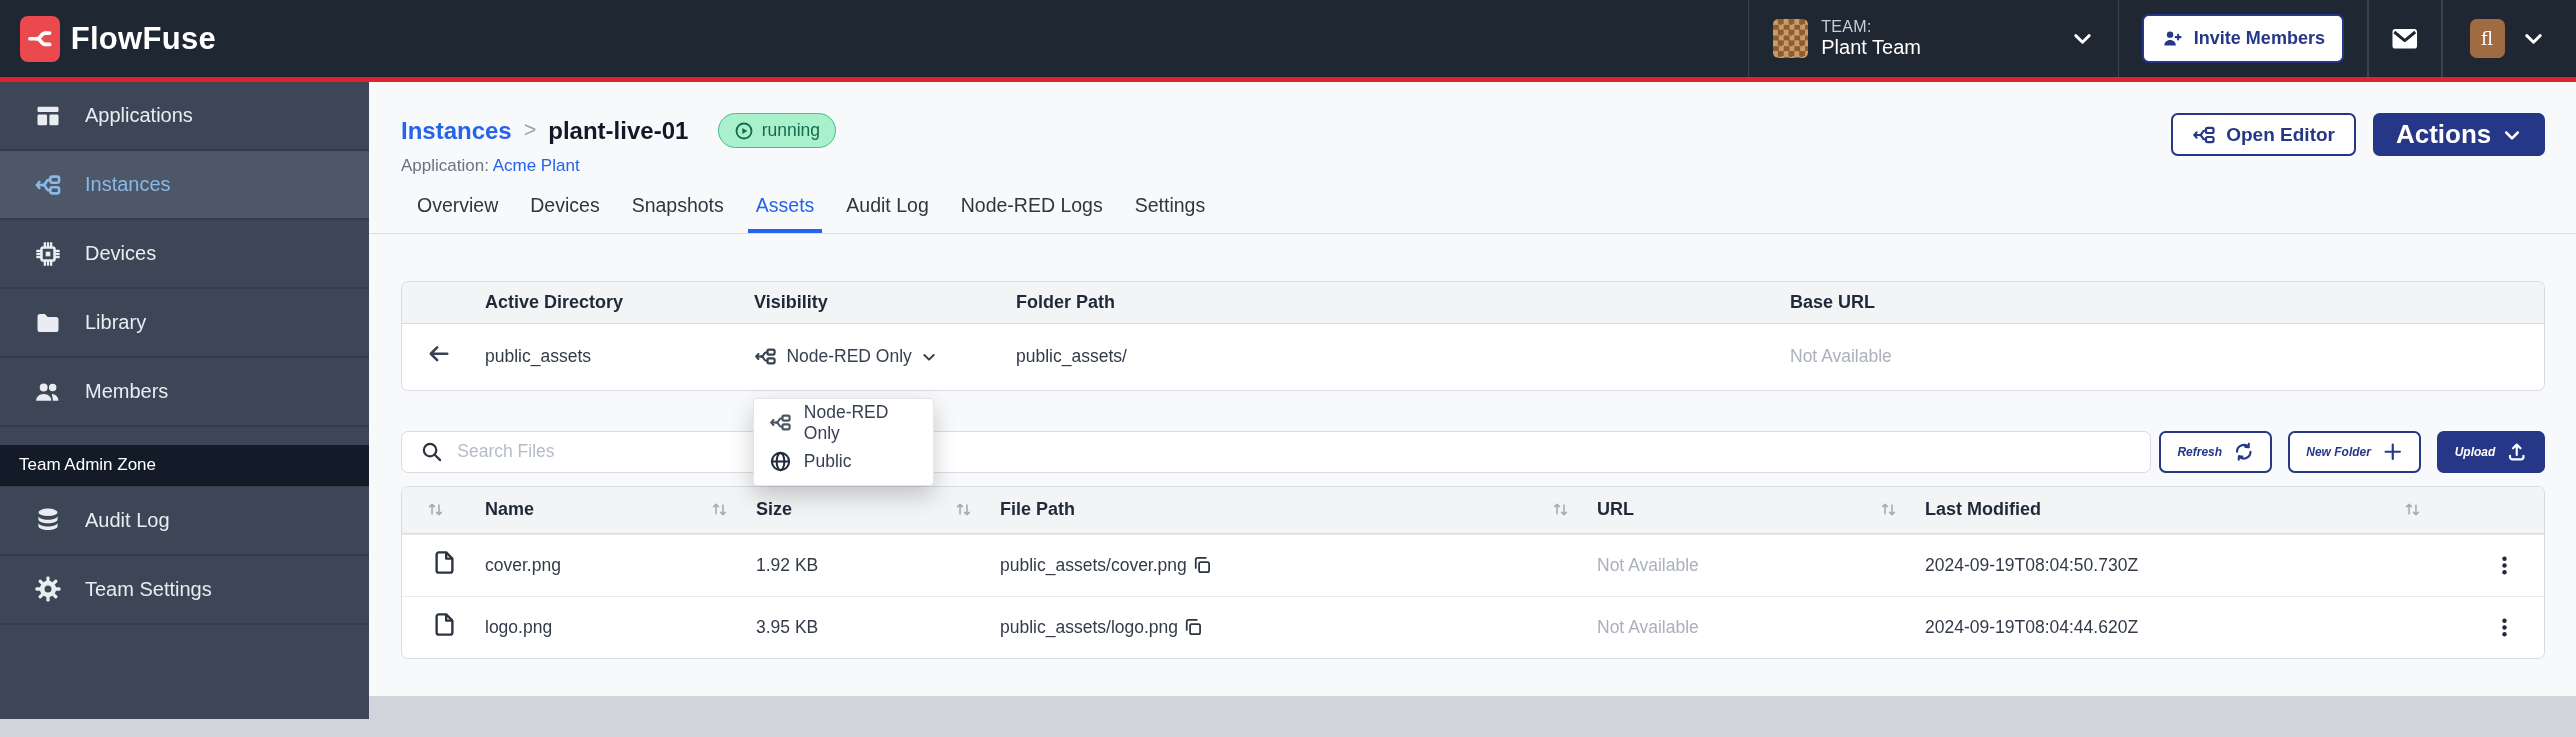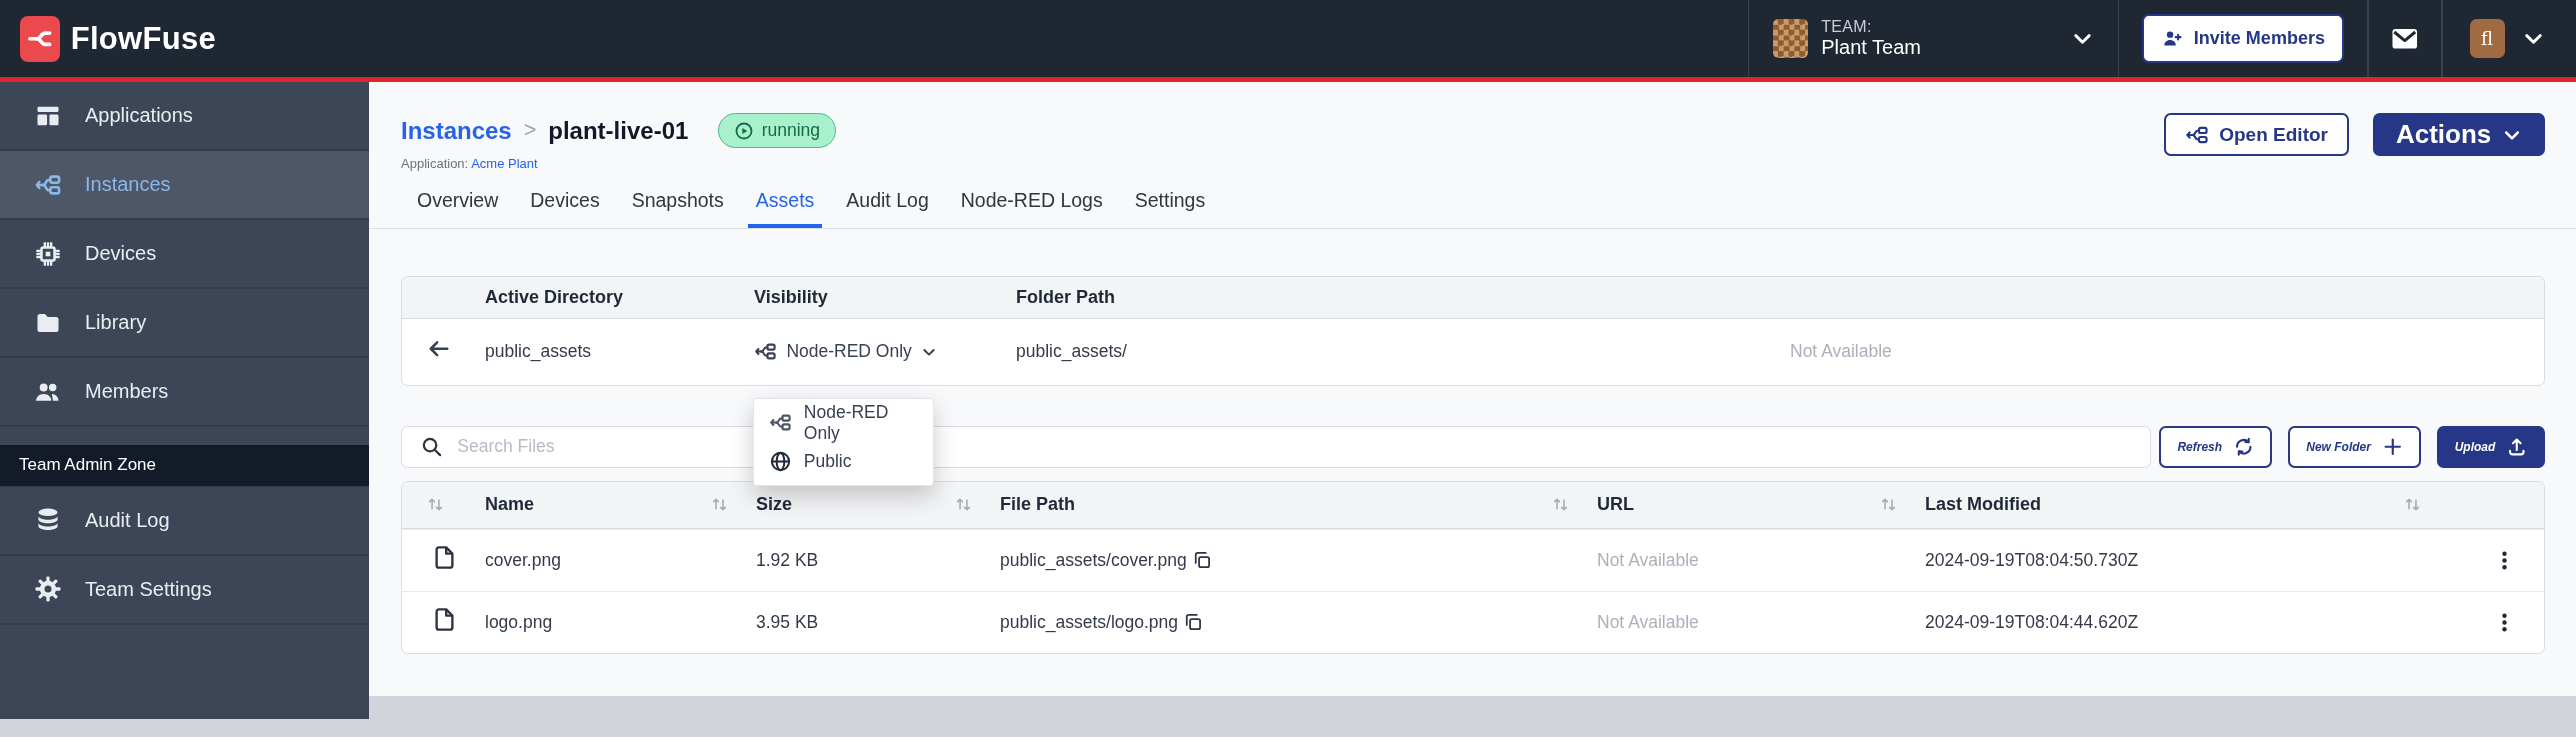--- a/index.html
+++ b/index.html
@@ -56,25 +56,25 @@
   .main{position:absolute; top:82px; left:369px; width:2207px; height:614px; background:var(--page-bg);
     padding:0 31px 0 32px; overflow:hidden;}
   .header-row{margin-top:31px; display:flex; align-items:flex-start; justify-content:space-between;}
   .breadcrumb{display:flex; align-items:center; gap:12px;}
   .bc-parent{color:var(--accent-blue); font-size:24px; font-weight:bold; cursor:pointer;}
   .bc-sep{color:#9CA3AF; font-size:21.5px;}
   .bc-current{color:#111827; font-size:24px; font-weight:bold;}
   .status-badge{margin-left:17.5px; display:inline-flex; align-items:center; gap:8px; height:35px; padding:0 14.8px;
     background:var(--badge-green-bg); border:1.3px solid var(--badge-green-border); border-radius:17.5px;
     color:var(--badge-green-text); font-size:17.5px;}
-  .hdr-buttons{display:flex; gap:24px;}
+  .hdr-buttons{display:flex; gap:17px;}
   .open-editor-btn{height:43px; padding:0 19px; font-size:19px;}
   .btn-navy{background:var(--navy); color:#fff;}
   .actions-btn{height:43px; padding:0 23px; font-size:26px;}
-  .app-line{margin-top:8px; font-size:13px; color:#6B7280;}
+  .app-line{margin-top:8px; font-size:17px; color:#6B7280;}
   .app-link{color:var(--accent-blue); cursor:pointer;}
 
   .tabs-wrap{margin:17.5px -31px 0 -32px; padding:0 31px 0 32px; border-bottom:1.3px solid #DCDFE4;
     display:flex; gap:32px; margin-left:-32px;}
   .tabs-wrap{padding-left:48px;}
   .tab{font-size:19.5px; color:#30363F; padding-bottom:12px; cursor:pointer;}
   .tab.active{color:var(--accent-blue); border-bottom:4px solid var(--accent-blue); padding-left:8px; padding-right:8px; margin:0 -8px;}
 
   .card{background:#fff; border:1.3px solid var(--card-border); border-radius:6.7px; overflow:hidden;}
   .dir-card{margin-top:47px;}
@@ -393,20 +393,21 @@
       <span class="tab">Node-RED Logs</span>
       <span class="tab">Settings</span>
     </nav>
 
     <section class="card dir-card">
       <div class="grid-dir card-head dir-head">
         <div></div>
         <div>Active Directory</div>
         <div>Visibility</div>
         <div>Folder Path</div>
+        <div>Base URL</div>
       </div>
       <div class="grid-dir dir-row">
         <div>
           <span class="icon" style="color:#374151">
             <svg width="25.5" height="25.5" viewBox="0 0 24 24">
                 <use href="#i-arrow-left"></use>
               </svg>
             </span>
         </div>
         <div>public_assets</div>

